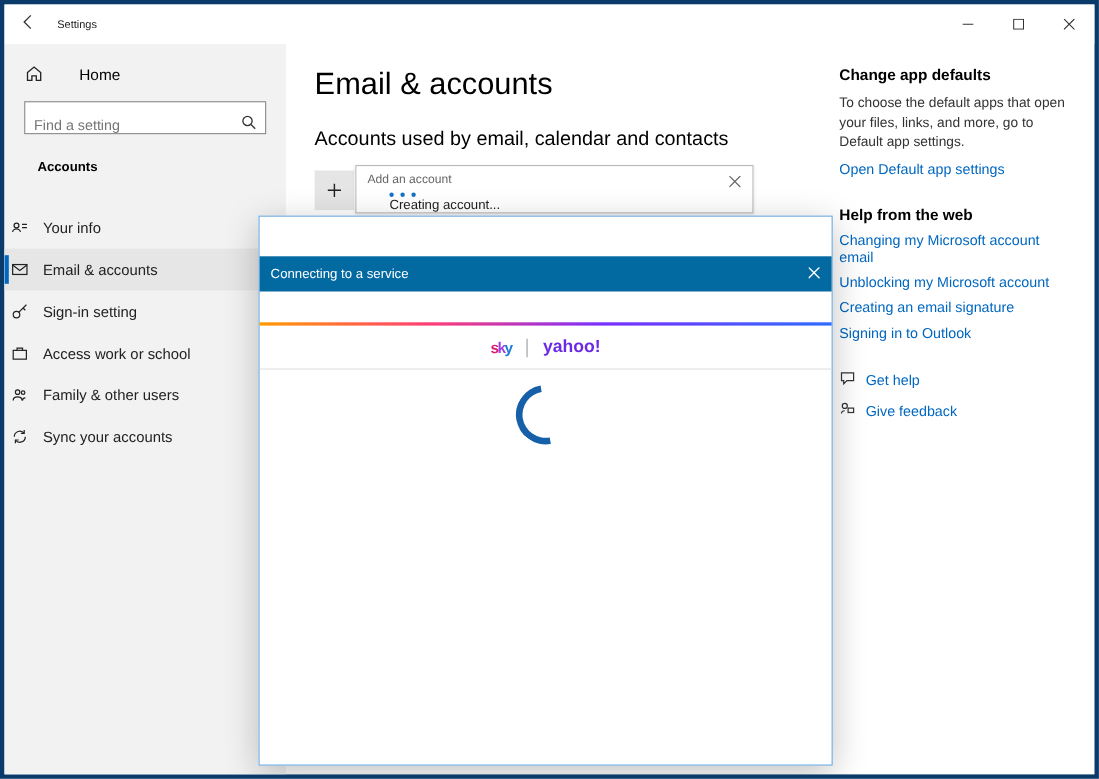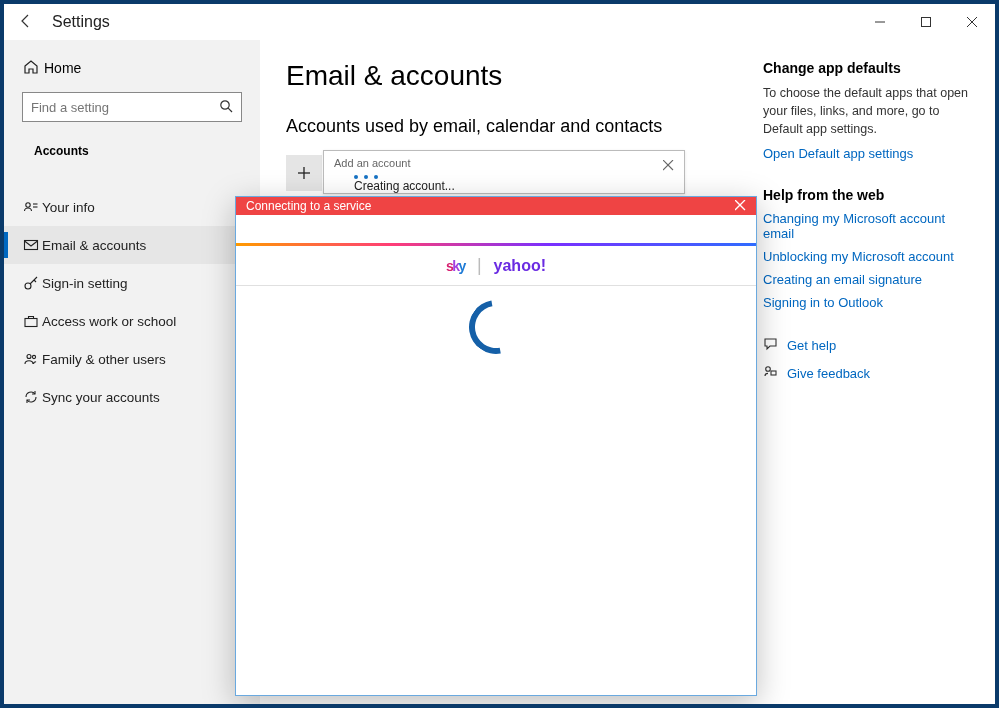--- a/index.html
+++ b/index.html
@@ -1,38 +1,38 @@
 <!DOCTYPE html>
 <html><head>
 <meta charset="utf-8">
 <style>
   * { box-sizing: border-box; margin: 0; padding: 0; }
   html, body { width: 999px; height: 708px; font-family: "Segoe UI", -apple-system, sans-serif; overflow: hidden; }
   body { border: 4px solid #0a3a6a; background: #fff; position: relative; }
 
   .titlebar { height: 36px; display: flex; align-items: center; background: #fff; }
   .titlebar .back { width: 44px; text-align: center; font-size: 15px; color: #333; cursor: default; }
-  .titlebar .title { font-size: 16px; color: #222; padding-left: 4px; }
+  .titlebar .title { font-size: 10px; color: #222; padding-left: 4px; }
   .titlebar .spacer { flex: 1; }
   .titlebar .winbtn { width: 46px; height: 30px; display: flex; align-items: center; justify-content: center; color: #333; }
   .titlebar .winbtn svg { stroke: #333; }
 
   .content { display: flex; height: calc(100% - 36px); }
 
   .sidebar { width: 256px; background: #f2f2f2; padding: 10px 0 0 0; }
-  .home-row { display: flex; align-items: center; height: 36px; padding: 0 18px; gap: 4px; font-size: 14px; }
+  .home-row { display: flex; align-items: center; height: 36px; padding: 0 18px; gap: 32px; font-size: 14px; }
   .home-row .icon { width: 18px; text-align: center; }
   .search-wrap { padding: 6px 18px 12px 18px; }
-  .search-box { display: flex; align-items: center; border: 1px solid #888; background: #fff; height: 30px; padding: 0 8px; }
+  .search-box { display: flex; align-items: flex-end; border: 1px solid #888; background: #fff; height: 30px; padding: 0 8px; }
   .search-box input { flex: 1; border: none; outline: none; font-size: 13px; background: transparent; }
   .search-box .sicon { font-size: 14px; color: #333; }
   .section-label { font-size: 12px; font-weight: 600; padding: 10px 18px 12px 30px; }
 
   .nav { display: flex; flex-direction: column; padding-top: 18px; }
-  .nav-item { display: flex; align-items: center; height: 38px; padding: 0 18px; gap: 2px; font-size: 13.5px; color: #222; cursor: default; position: relative; }
+  .nav-item { display: flex; align-items: center; height: 38px; padding: 0 5px; gap: 12px; font-size: 13.5px; color: #222; cursor: default; position: relative; }
   .nav-item.active { background: #e6e6e6; }
   .nav-item.active::before { content: ""; position: absolute; left: 0; top: 6px; bottom: 6px; width: 4px; background: #0067c0; }
   .nav-item .nicon { width: 18px; height: 18px; display: inline-flex; align-items: center; justify-content: center; }
 
   .main { flex: 1; display: flex; padding: 20px 24px 0 26px; }
   .main-left { flex: 1; min-width: 0; }
   .main-right { width: 218px; padding-left: 10px; }
   h1.page-title { font-size: 28px; font-weight: 400; margin-bottom: 24px; }
   h2.section-title { font-size: 18px; font-weight: 400; margin-bottom: 18px; }
 
@@ -50,21 +50,21 @@
   
   .popup1 { position: absolute; left: 319px; top: 146px; width: 362px; height: 44px; border: 1px solid #bbb; background: #fff; padding: 6px 10px; box-shadow: 0 1px 3px rgba(0,0,0,.1); }
   .popup1 .pt { font-size: 11px; color: #666; margin-bottom: 6px; }
   .popup1 .dots { display: flex; gap: 6px; margin: 2px 0 2px 20px; }
   .popup1 .dots span { width: 4px; height: 4px; border-radius: 50%; background: #1672c3; }
   .popup1 .msg { font-size: 12px; color: #222; margin-left: 20px; margin-top: -2px; }
   .popup1 .close { position: absolute; top: 8px; right: 10px; font-size: 13px; color: #666; }
 
   
   .dialog { position: absolute; left: 231px; top: 192px; width: 522px; height: 500px; background: #fff; border: 1px solid #6aa9df; box-shadow: 0 8px 30px rgba(0,0,0,.25); }
-  .dialog .dheader { height: 18px; background: #ef4444; color: #fff; display: flex; align-items: center; padding: 0 10px; font-size: 12px; }
+  .dialog .dheader { height: 32px; background: #0369a1; color: #fff; display: flex; align-items: center; padding: 0 10px; font-size: 12px; margin-top: 36px; }
   .dialog .dheader .spacer { flex: 1; }
   .dialog .dheader .dclose { font-size: 13px; color: #fff; cursor: default; }
   .dialog .gradient { height: 3px; background: linear-gradient(90deg, #ff9a00, #ff3d77 30%, #7a2fff 60%, #2f6cff 100%); margin-top: 28px; }
   .dialog .brand-row { height: 40px; display: flex; align-items: center; justify-content: center; gap: 12px; border-bottom: 1px solid #e0e0e0; }
   .brand-row .sep { color: #bbb; font-size: 18px; }
   .dialog .spinner-wrap { display: flex; justify-content: center; padding-top: 14px; }
   .spinner { width: 54px; height: 54px; border: 6px solid #1560a8; border-top-color: transparent; border-right-color: transparent; border-bottom-color: #1560a8; border-radius: 50%; transform: rotate(35deg); }
 
   .sky-logo { font-family: Arial, sans-serif; font-size: 14px; font-weight: 700; letter-spacing: -1.5px; }
   .sky-logo .s { color: #d61f6f; }

